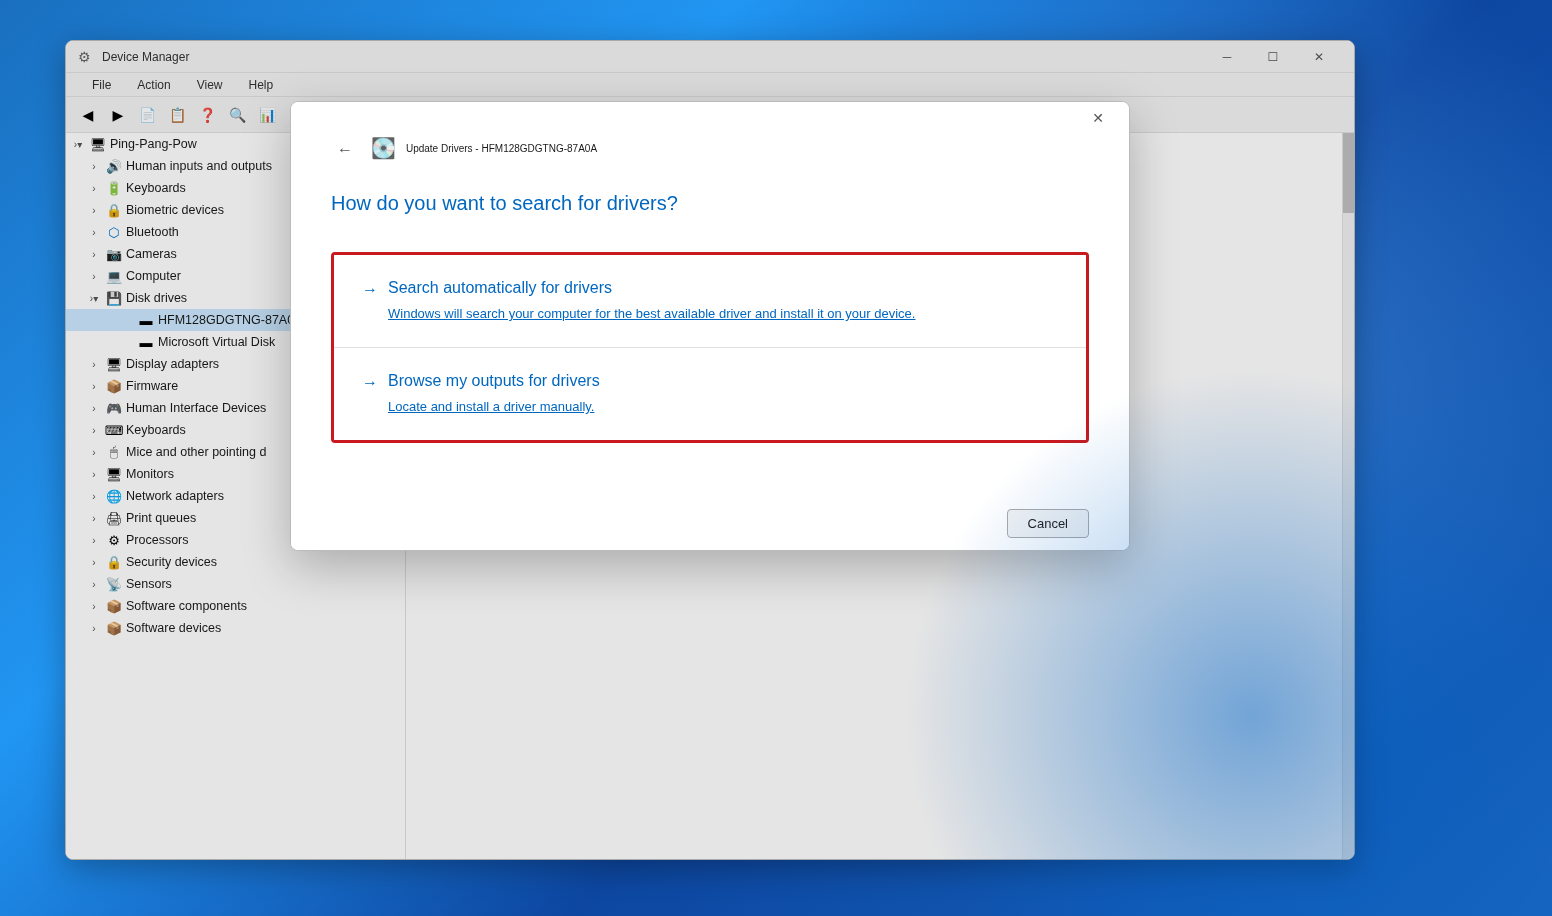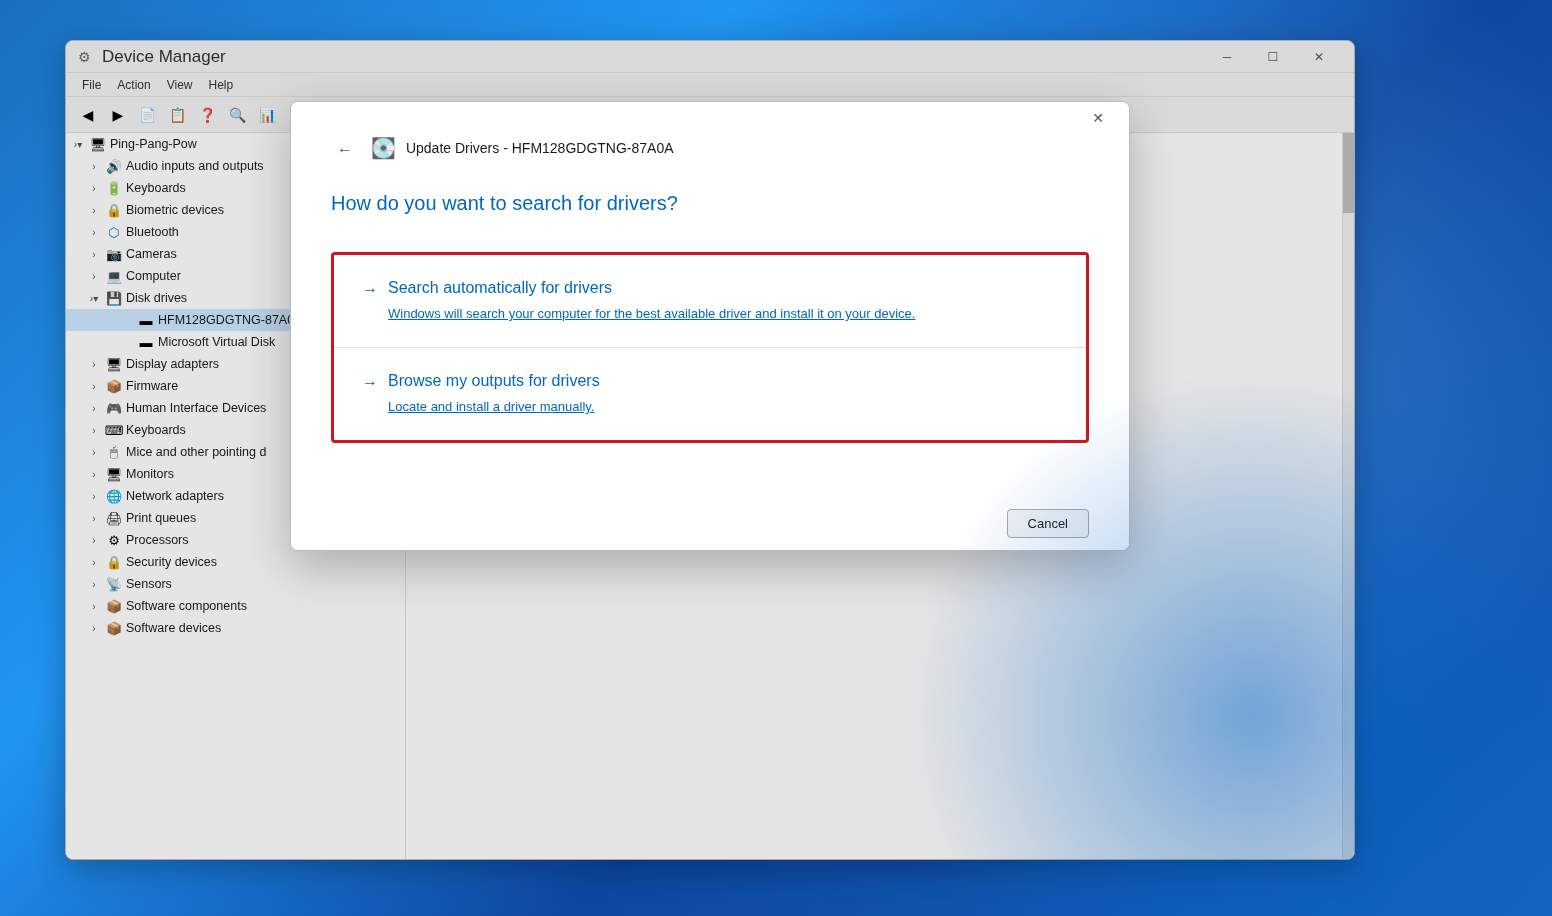--- a/index.html
+++ b/index.html
@@ -59,21 +59,21 @@
 
     .title-bar-icon {
       width: 16px;
       height: 16px;
       margin-right: 8px;
       color: #666;
       font-size: 14px;
     }
 
     .title-bar-text {
-      font-size: 17px;
+      font-size: 12px;
       color: #333;
       flex: 1;
     }
 
     .title-bar-controls {
       display: flex;
       gap: 0;
     }
 
     .title-bar-btn {
@@ -97,20 +97,21 @@
       padding: 0 8px;
       background: #f3f3f3;
       border-bottom: 1px solid #e0e0e0;
     }
 
     .menu-item {
       padding: 2px 8px;
       font-size: 12px;
       color: #333;
       cursor: pointer;
+      margin-left: 10px;
     }
 
     
     .toolbar {
       display: flex;
       align-items: center;
       height: 36px;
       padding: 0 8px;
       background: #f3f3f3;
       border-bottom: 1px solid #e0e0e0;
@@ -307,21 +308,21 @@
       margin-right: 12px;
     }
 
     .dialog-drive-icon {
       font-size: 20px;
       margin-right: 10px;
       color: #555;
     }
 
     .dialog-title-text {
-      font-size: 14px;
+      font-size: 10px;
       color: #1a1a1a;
       font-weight: 400;
     }
 
     .dialog-question {
       font-size: 20px;
       color: #0067c0;
       margin-bottom: 37px;
       font-weight: 400;
     }
@@ -421,21 +422,21 @@
 
       <div class="tree-item tree-level-1" style="padding-left:4px;">
         <span class="expand-icon" style="color:#555;">▾</span>
         <span class="item-icon">🖥</span>
         <span class="item-label">Ping-Pang-Pow</span>
       </div>
 
       <div class="tree-item tree-level-2">
         <span class="expand-icon"></span>
         <span class="item-icon">🔊</span>
-        <span class="item-label">Audio inputs and outputs</span>
+        <span class="item-label">Human inputs and outputs</span>
       </div>
 
       <div class="tree-item tree-level-2">
         <span class="expand-icon"></span>
         <span class="item-icon">🔋</span>
         <span class="item-label">Keyboards</span>
       </div>
 
       <div class="tree-item tree-level-2">
         <span class="expand-icon"></span>

